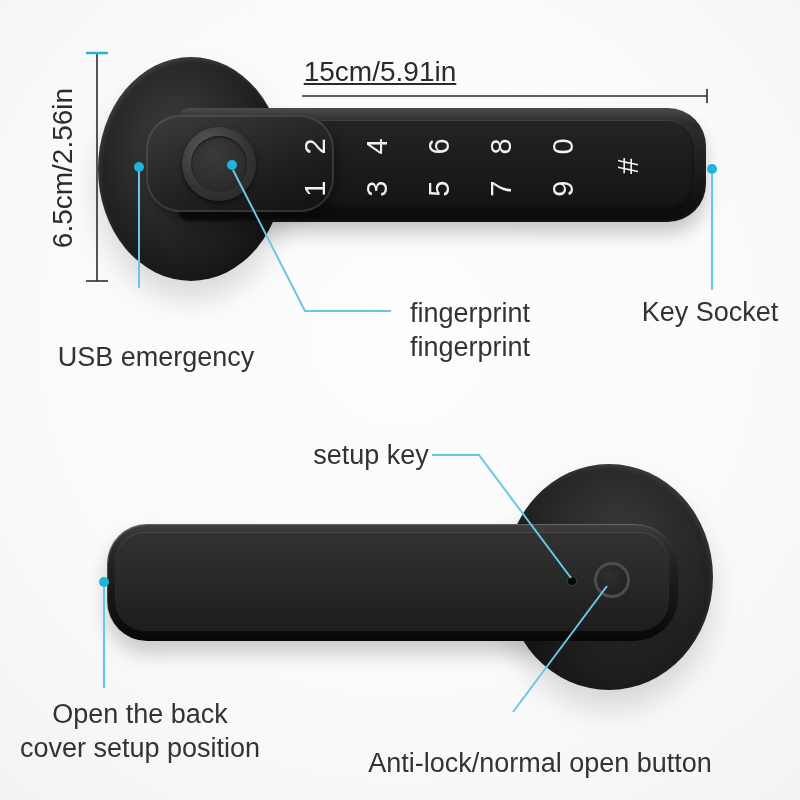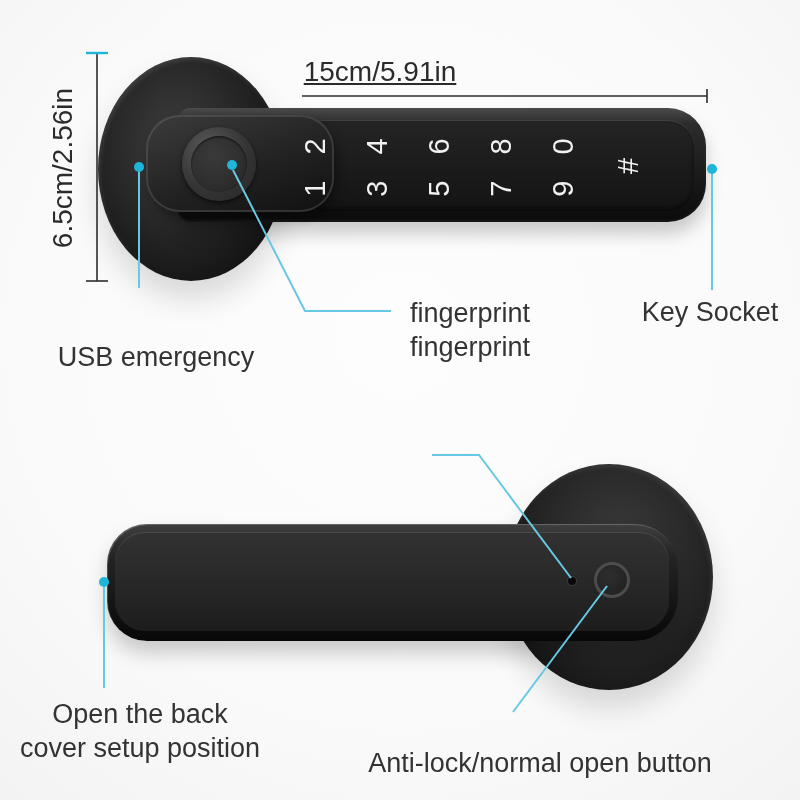--- a/index.html
+++ b/index.html
@@ -194,20 +194,21 @@
     <div>USB emergency</div>
   </div>
 
   <div class="label" style="left:470px;top:330px;">
     <div>fingerprint</div>
     <div>fingerprint</div>
   </div>
 
   <div class="label" style="left:710px;top:312px;">Key Socket</div>
 
+  <div class="label" style="left:371px;top:455px;">setup key</div>
 
   <div class="label" style="left:140px;top:731px;text-align:center;">
     <div>Open the back</div>
     <div>cover setup position</div>
   </div>
 
   <div class="label" style="left:540px;top:763px;">Anti-lock/normal open button</div>
 
 </div>
 

